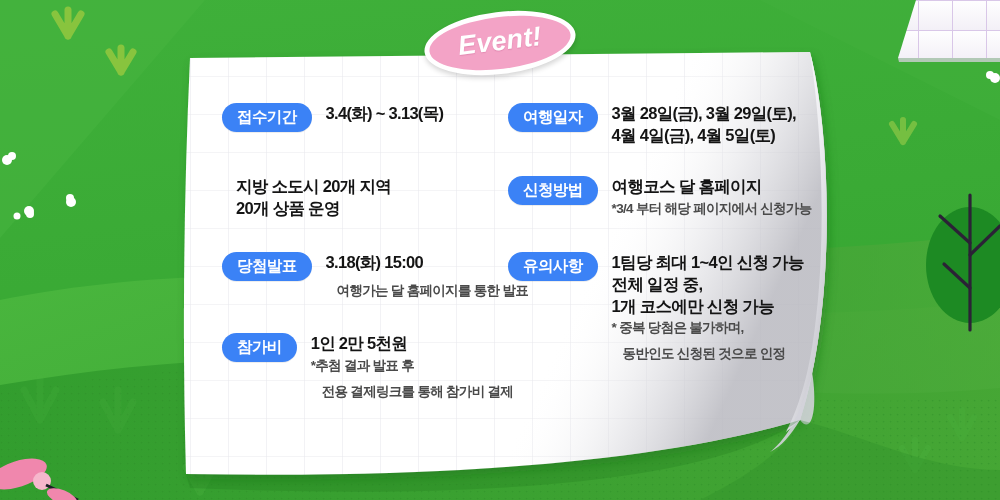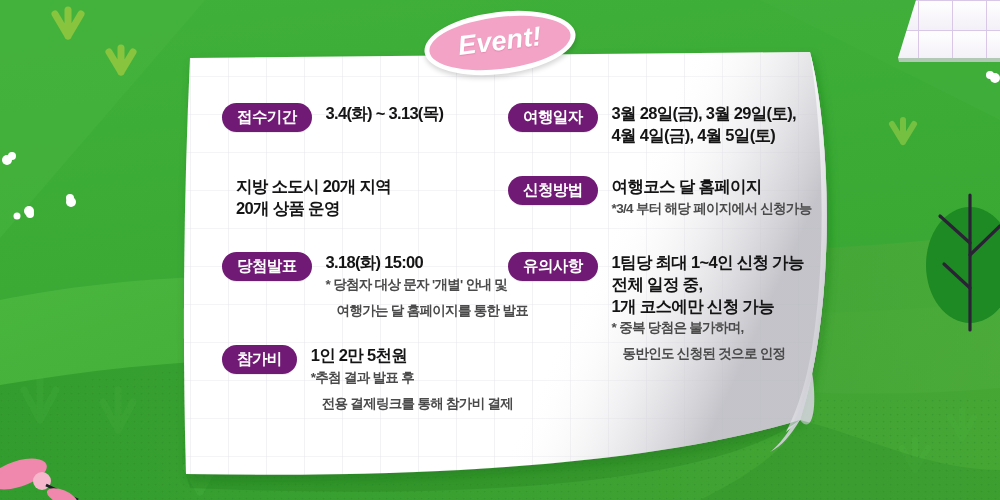--- a/index.html
+++ b/index.html
@@ -31,21 +31,21 @@
   .content {
     position: absolute;
     left: 0; top: 0;
     width: 1000px; height: 500px;
   }
 
   .row { position: absolute; display: flex; align-items: flex-start; }
 
   .pill {
     flex: 0 0 auto;
-    background: #701a75;
+    background: #3b82f6;
     color: #ffffff;
     border-radius: 999px;
     font-size: 15.5px;
     font-weight: bold;
     letter-spacing: -0.6px;
     padding: 6px 15px 7px;
     line-height: 1.05;
     white-space: nowrap;
     text-align: center;
     box-shadow: 0 1px 0 rgba(0,0,0,0.07);
@@ -70,21 +70,21 @@
     white-space: nowrap;
     color: #4a4a4a;
     margin-top: 2px;
   }
   .v-sub.indent { text-indent: 11px; margin-top: 8px; }
 
   
   #row-apply   { left: 222px; top: 103px; }
   #row-course  { left: 222px; top: 176px; }
   #row-result  { left: 222px; top: 252px; }
-  #row-fee     { left: 222px; top: 345px; }
+  #row-fee     { left: 222px; top: 333px; }
   
   #row-dates   { left: 508px; top: 103px; }
   #row-method  { left: 508px; top: 176px; }
   #row-notice  { left: 508px; top: 252px; }
 
   #row-course .pill,
   #row-result .pill,
   #row-dates  .pill,
   #row-method .pill,
   #row-notice .pill { margin-top: 0px; }
@@ -284,21 +284,20 @@
       <div class="vals">
         <div class="v-main">지방 소도시 20개 지역</div>
         <div class="v-main">20개 상품 운영</div>
       </div>
     </div>
 
     <div class="row" id="row-result">
       <div class="pill">당첨발표</div>
       <div class="vals">
         <div class="v-main">3.18(화) 15:00</div>
-        <div class="v-sub">* 당첨자 대상 문자 '개별' 안내 및</div>
         <div class="v-sub indent">여행가는 달 홈페이지를 통한 발표</div>
       </div>
     </div>
 
     <div class="row" id="row-fee">
       <div class="pill">참가비</div>
       <div class="vals">
         <div class="v-main">1인 2만 5천원</div>
         <div class="v-sub">*추첨 결과 발표 후</div>
         <div class="v-sub indent">전용 결제링크를 통해 참가비 결제</div>

